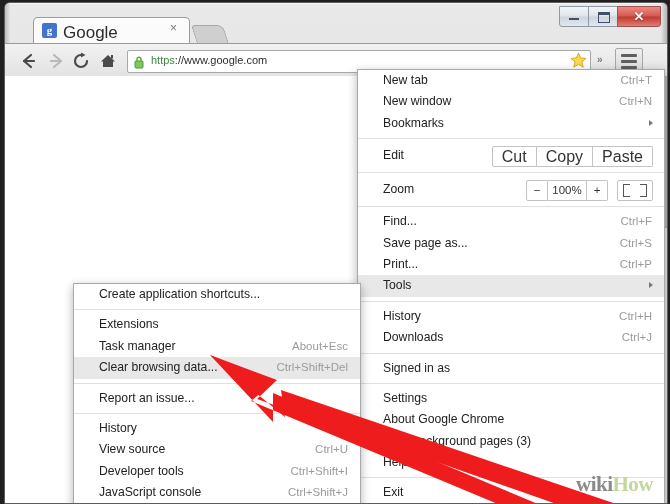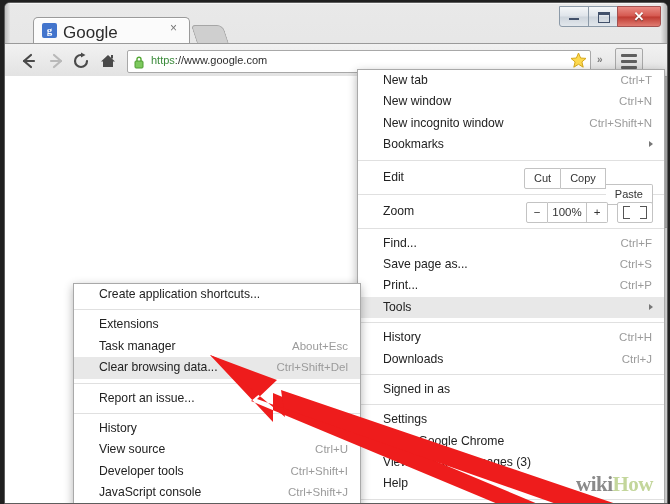--- a/index.html
+++ b/index.html
@@ -145,24 +145,24 @@
   .mi .arrow{position:absolute;right:11px;top:7px;
     width:0;height:0;border-left:4px solid #777;
     border-top:3.5px solid transparent;border-bottom:3.5px solid transparent;}
   .sep{height:1px;background:#e0e0e0;margin:4px 0;}
 
   
   .row-edit,.row-zoom{position:relative;height:25px;line-height:25px;padding-left:25px;}
   .btn-group{position:absolute;right:11px;top:3px;display:flex;}
   .btn-group .b{
     border:1px solid #c3c3c3;border-left:none;background:#fff;
-    padding:0 9px;height:19px;line-height:19px;font-size:11px;color:#333;
+    padding:0 9px;height:19px;line-height:19px;font-size:16px;color:#333;
   }
   .btn-group .b:first-child{border-left:1px solid #c3c3c3;border-radius:2px 0 0 2px;}
-  .btn-group .b:last-child{border-radius:0 2px 2px 0;margin-top:16px;}
+  .btn-group .b:last-child{border-radius:0 2px 2px 0;}
   .zgroup{position:absolute;right:56px;top:3px;display:flex;}
   .zgroup .b{
     border:1px solid #c3c3c3;border-left:none;background:#fff;
     height:19px;line-height:19px;font-size:11.5px;color:#333;text-align:center;
   }
   .zgroup .b.minus{width:20px;border-left:1px solid #c3c3c3;border-radius:2px 0 0 2px;}
   .zgroup .b.pct{width:38px;}
   .zgroup .b.plus{width:20px;border-radius:0 2px 2px 0;}
   .fullscr{
     position:absolute;right:11px;top:3px;width:34px;height:19px;
@@ -271,21 +271,20 @@
         <span>G</span><span>o</span><span>o</span><span>g</span><span>l</span><span>e</span>
       </div>
     </div>
     <div class="vscroll">
       <div class="vthumb"></div>
     </div>
 
     <div class="menu" id="main-menu">
         <div class="mi"><span class="lbl">New tab</span><span class="sc">Ctrl+T</span></div>
         <div class="mi"><span class="lbl">New window</span><span class="sc">Ctrl+N</span></div>
-        <div class="mi"><span class="lbl">New incognito window</span><span class="sc">Ctrl+Shift+N</span></div>
         <div class="mi"><span class="lbl">Bookmarks</span><span class="arrow"></span></div>
         <div class="sep"></div>
         <div class="row-edit"><span>Edit</span><span class="btn-group">
             <span class="b">Cut</span>
             <span class="b">Copy</span>
             <span class="b">Paste</span>
           </span></div>
         <div class="sep"></div>
         <div class="row-zoom"><span>Zoom</span><span class="zgroup">
             <span class="b minus">−</span>

